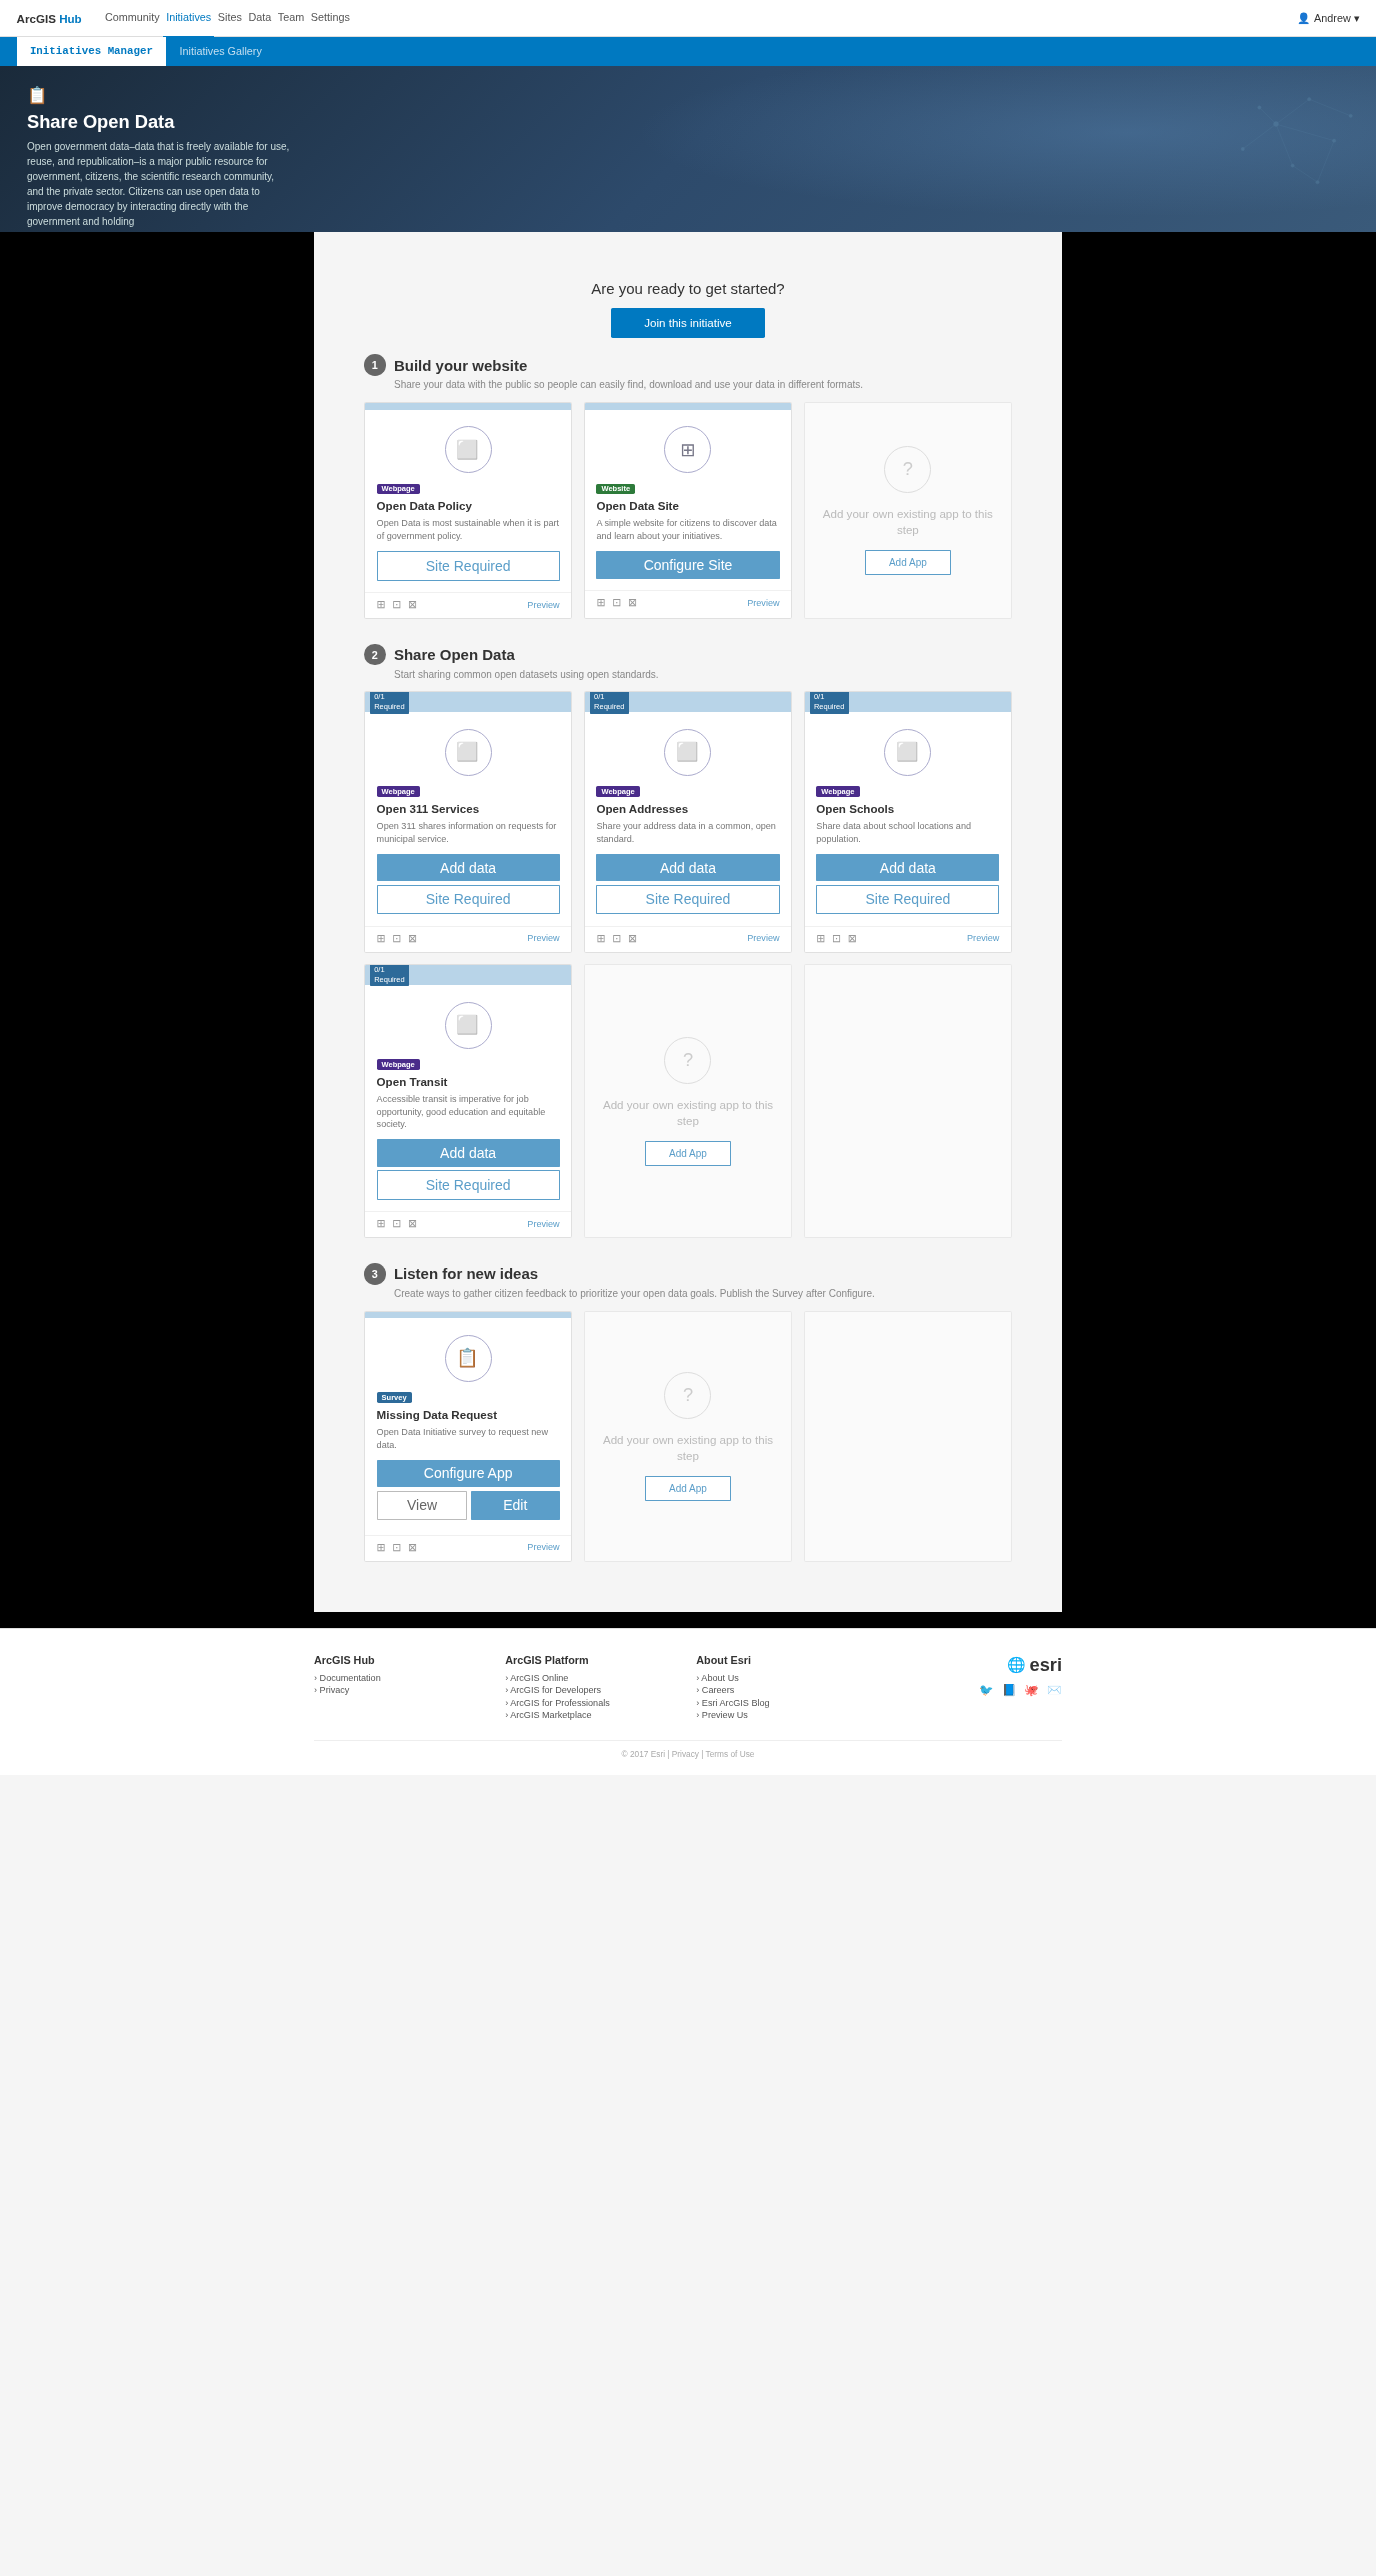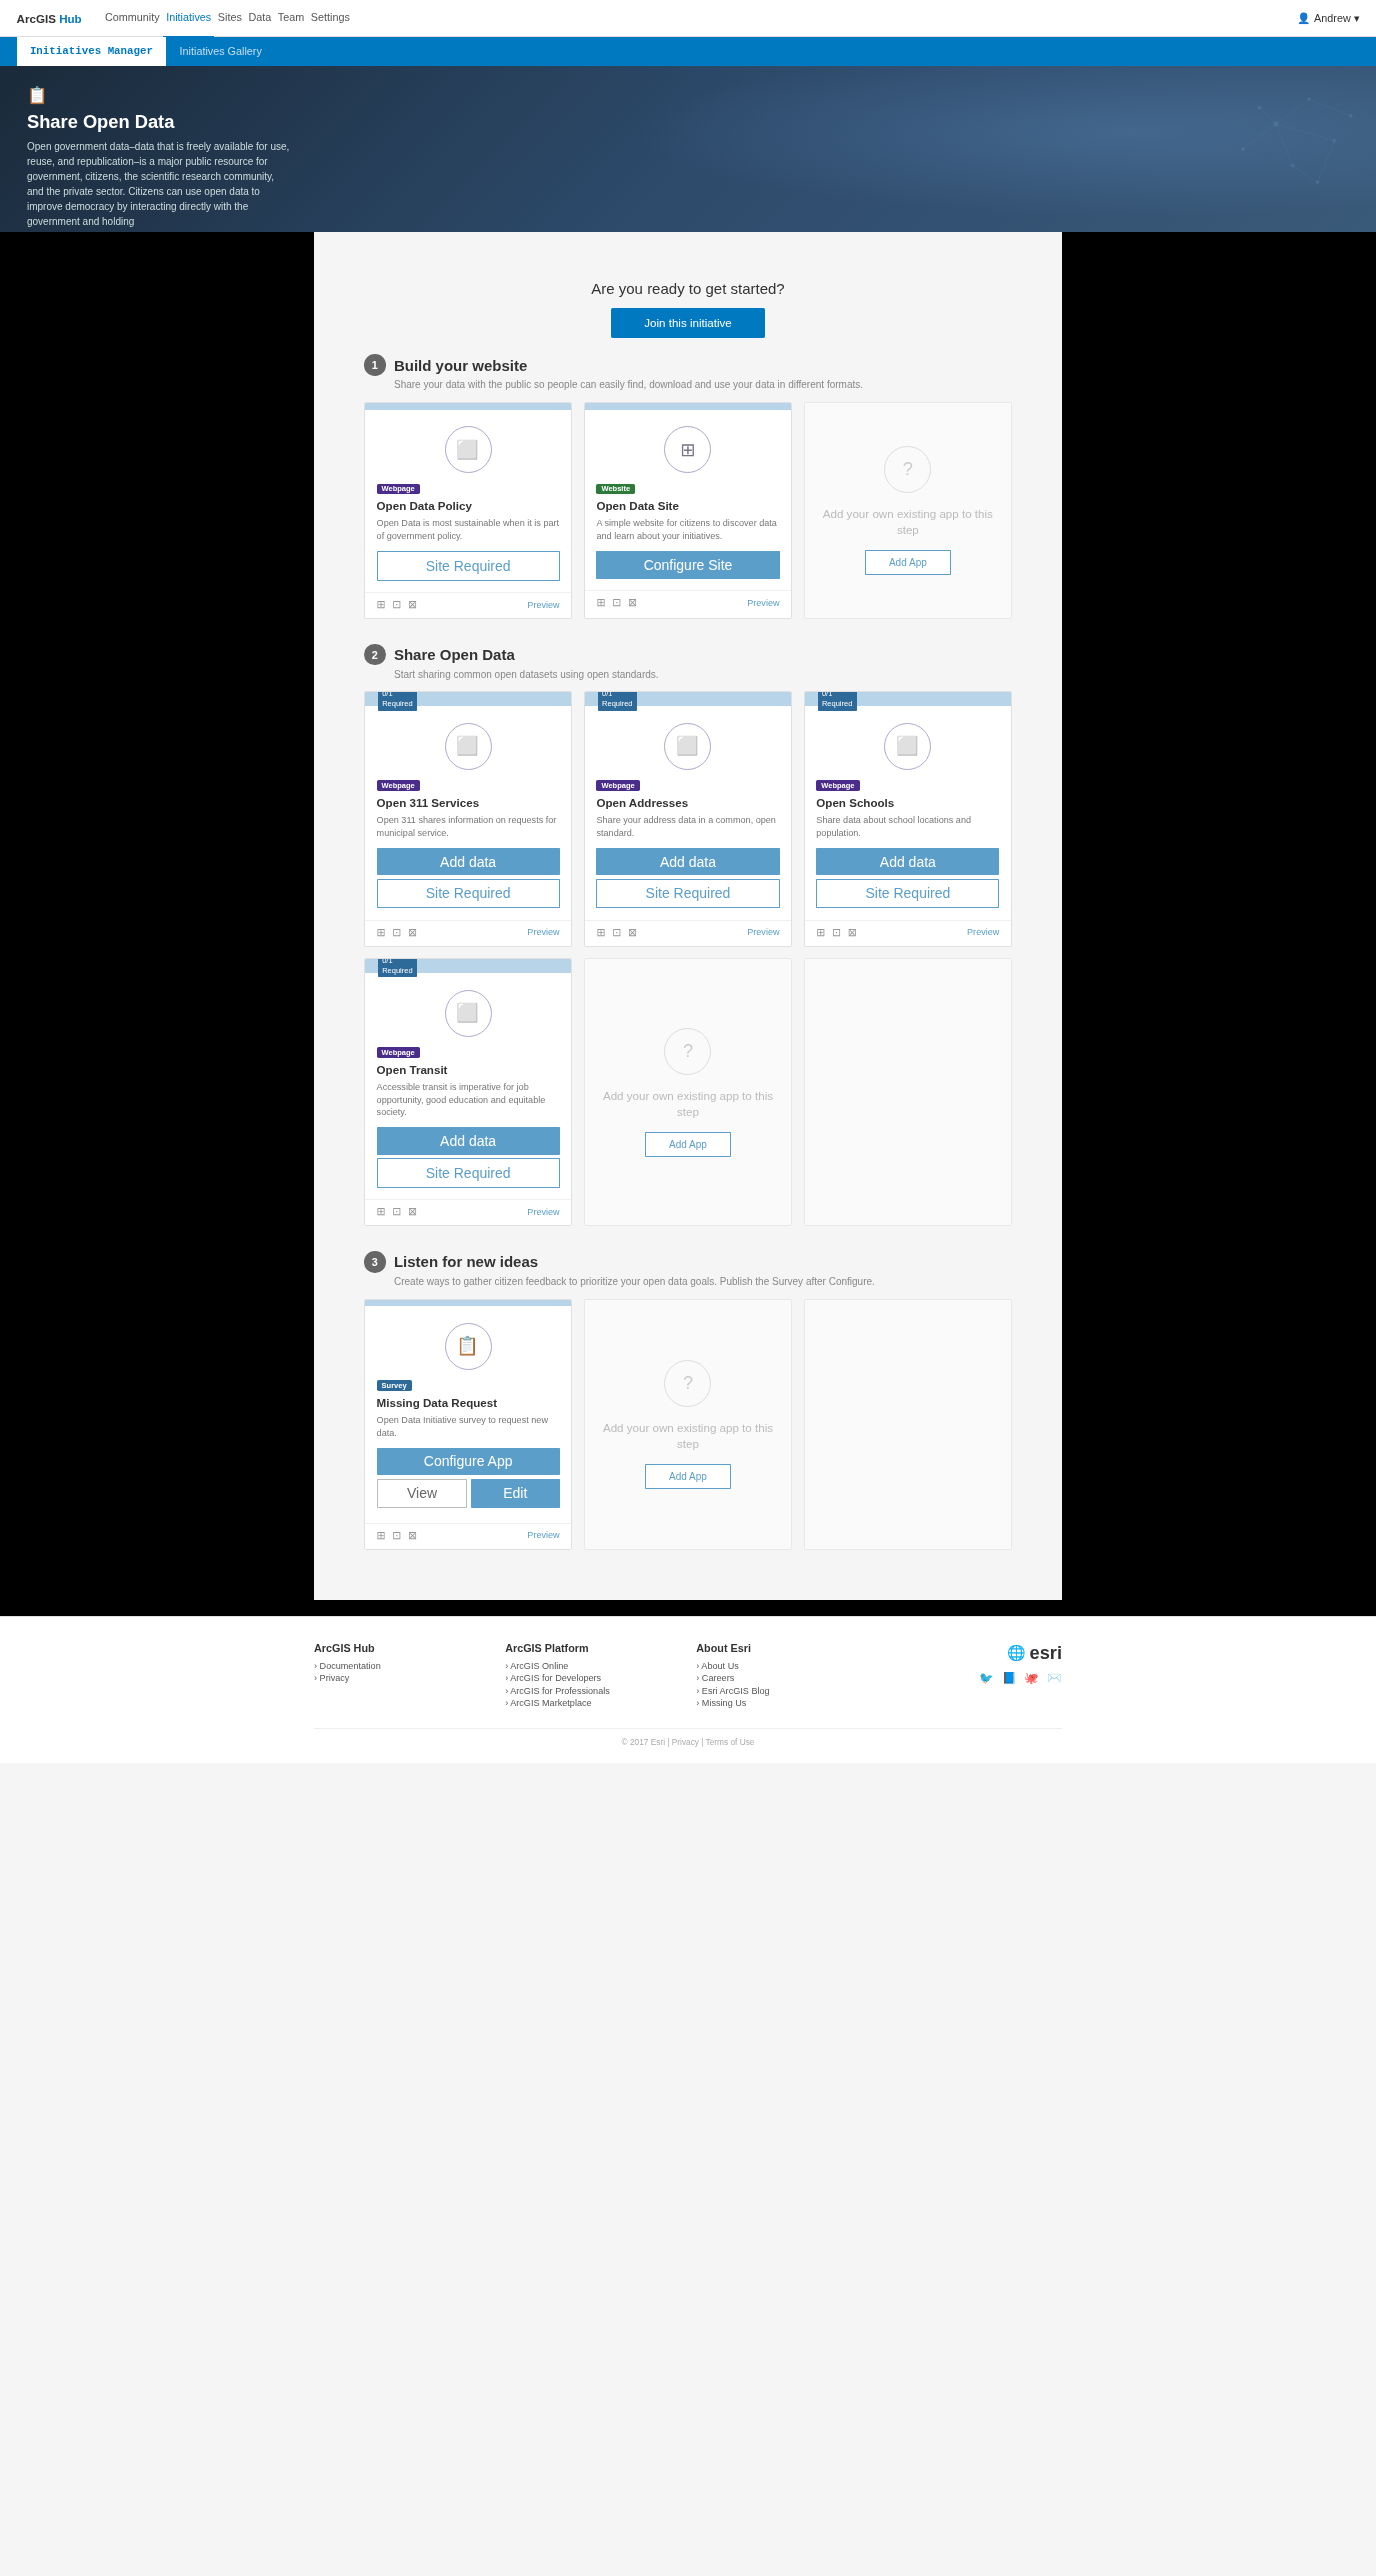--- a/index.html
+++ b/index.html
@@ -127,22 +127,22 @@
     }
     .card-top-bar {
       height: 6.7px;
       background: #b8d4e8;
     }
     .card-top-bar.required {
       background: #b8d4e8;
       display: flex;
       align-items: center;
       justify-content: flex-start;
-      padding: 0 13px;
-      height: 14px;
+      padding: 0 5px;
+      height: 20px;
     }
     .required-badge {
       background: #2d6a99;
       color: #fff;
       font-size: 7.5px;
       padding: 0.8px 4.2px;
       border-radius: 0.8px;
       line-height: 1.4;
     }
     .card-icon-area {
@@ -554,21 +554,21 @@
       <a>ArcGIS Online</a>
       <a>ArcGIS for Developers</a>
       <a>ArcGIS for Professionals</a>
       <a>ArcGIS Marketplace</a>
     </div>
     <div class="footer-col">
       <h4>About Esri</h4>
       <a>About Us</a>
       <a>Careers</a>
       <a>Esri ArcGIS Blog</a>
-      <a>Missing Us</a>
+      <a>Preview Us</a>
     </div>
     <div class="footer-col esri-logo-area">
       <div class="esri-logo">
         <span class="esri-globe">🌐</span>
         <span>esri</span>
       </div>
       <div class="social-icons">
         <span style="cursor:pointer;">🐦</span>
         <span style="cursor:pointer;">📘</span>
         <span style="cursor:pointer;">🐙</span>

